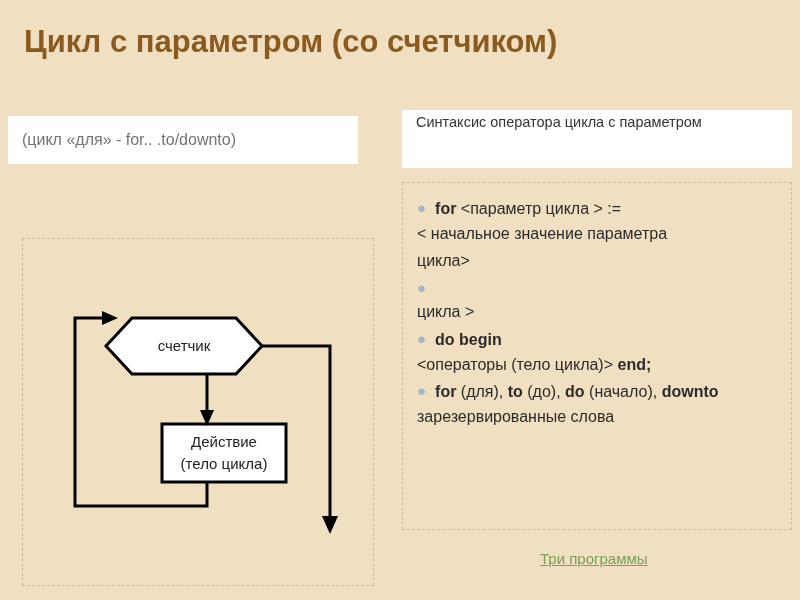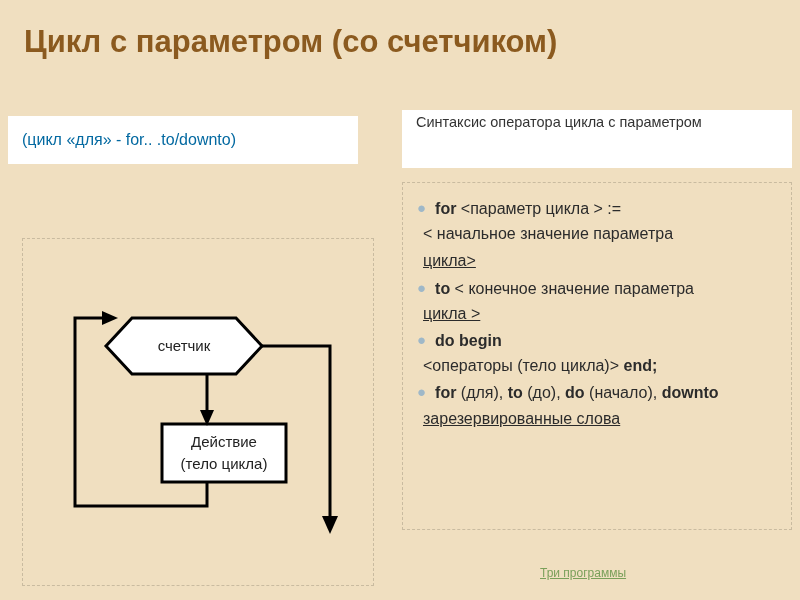--- a/index.html
+++ b/index.html
@@ -36,21 +36,21 @@
     left: 8px;
     top: 116px;
     width: 350px;
     height: 48px;
     background: #ffffff;
     display: flex;
     align-items: center;
     padding-left: 14px;
     box-sizing: border-box;
     font-size: 16px;
-    color: #0369a1;
+    color: #737373;
   }
   
   .caption-right {
     position: absolute;
     left: 402px;
     top: 110px;
     width: 390px;
     height: 58px;
     background: #ffffff;
     padding: 3px 14px;
@@ -82,36 +82,35 @@
     margin-right: 9px;
     flex: 0 0 auto;
   }
   .syntax-line {
     font-size: 16px;
     color: #2b2b2b;
     line-height: 1.45;
     text-align: center;
   }
   .syntax-line.plain {
-    margin-left: 6px;
+    margin-left: 0px;
     margin-bottom: 2px;
   }
   .syntax-line .kw {
     font-weight: bold;
   }
   .indent {
     margin-left: 24px;
-    text-decoration: underline;
   }
   
   .link {
     position: absolute;
     left: 540px;
-    top: 566px;
-    font-size: 12px;
+    top: 550px;
+    font-size: 15px;
     color: #7aa05a;
     text-decoration: underline;
   }
   
   .chart-area {
     position: absolute;
     left: 22px;
     top: 238px;
     width: 352px;
     height: 348px;
@@ -172,21 +171,20 @@
           <div class="syntax-line"><span class="kw">for </span><span>&lt;параметр цикла &gt; := </span></div>
         </div>
         <div class="bullet-row">
           <div class="syntax-line plain"><span>&lt; начальное значение параметра</span></div>
         </div>
         <div class="bullet-row">
           <div class="syntax-line indent plain"><span>цикла&gt;</span></div>
         </div>
         <div class="bullet-row">
           <span class="bullet">●</span>
-          <div class="syntax-line"><span class="kw">to </span><span>&lt; конечное значение параметра</span></div>
         </div>
         <div class="bullet-row">
           <div class="syntax-line indent plain"><span>цикла &gt;</span></div>
         </div>
         <div class="bullet-row">
           <span class="bullet">●</span>
           <div class="syntax-line"><span class="kw"> do begin</span></div>
         </div>
         <div class="bullet-row">
           <div class="syntax-line plain"><span>&lt;операторы (тело цикла)&gt; </span><span class="kw">end;</span></div>

